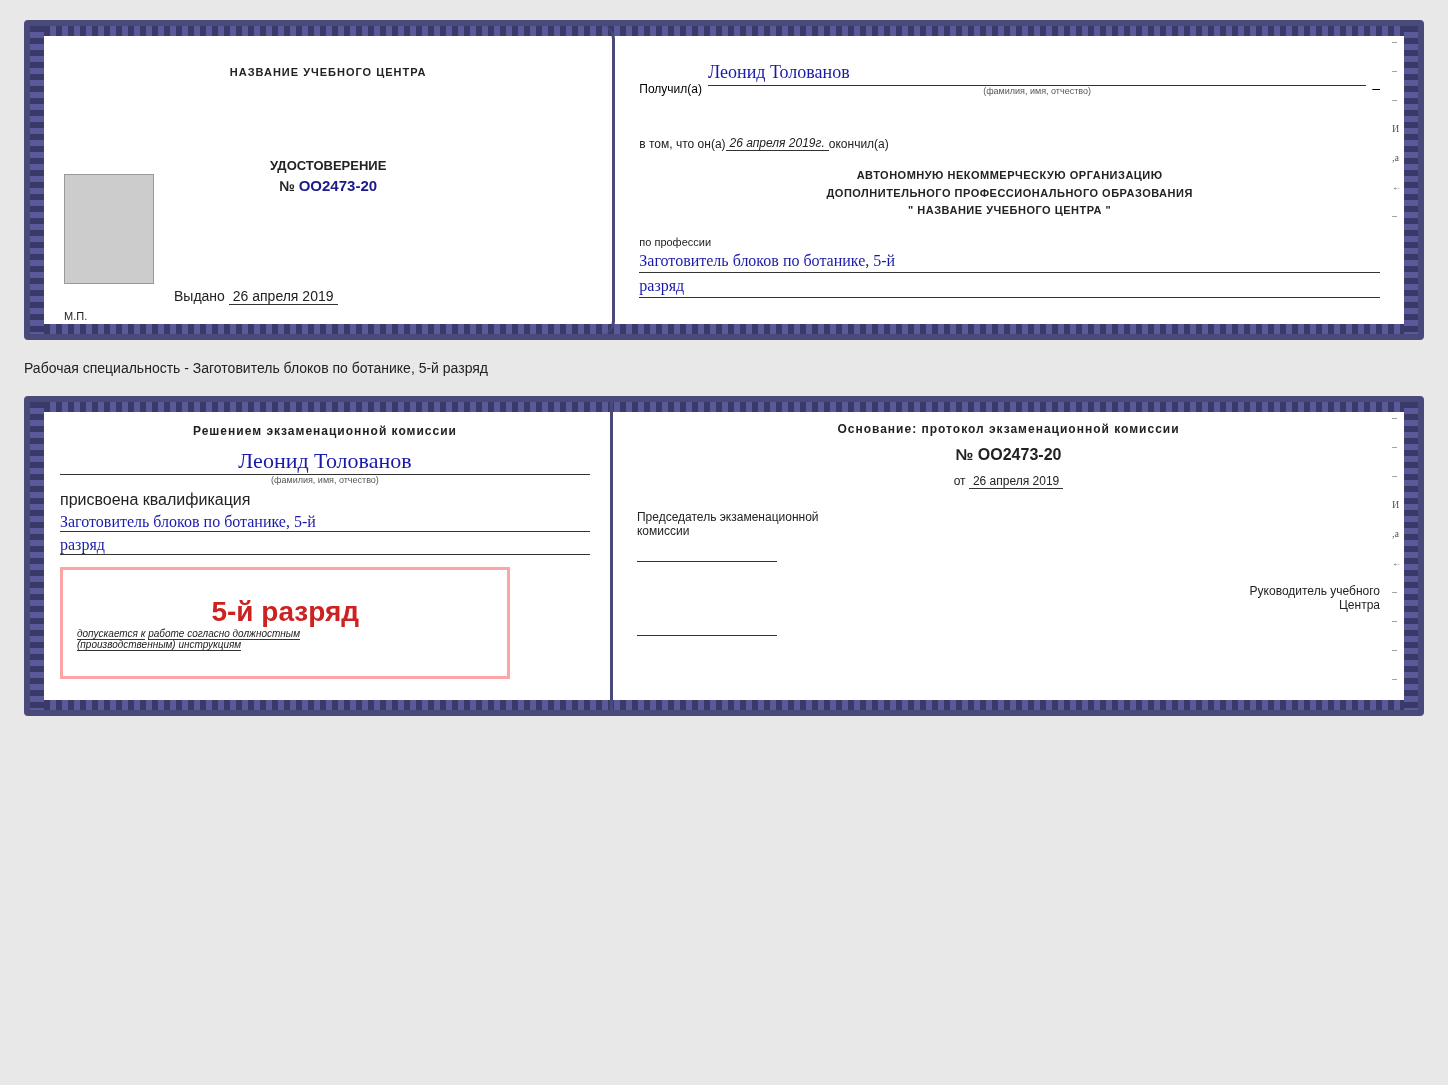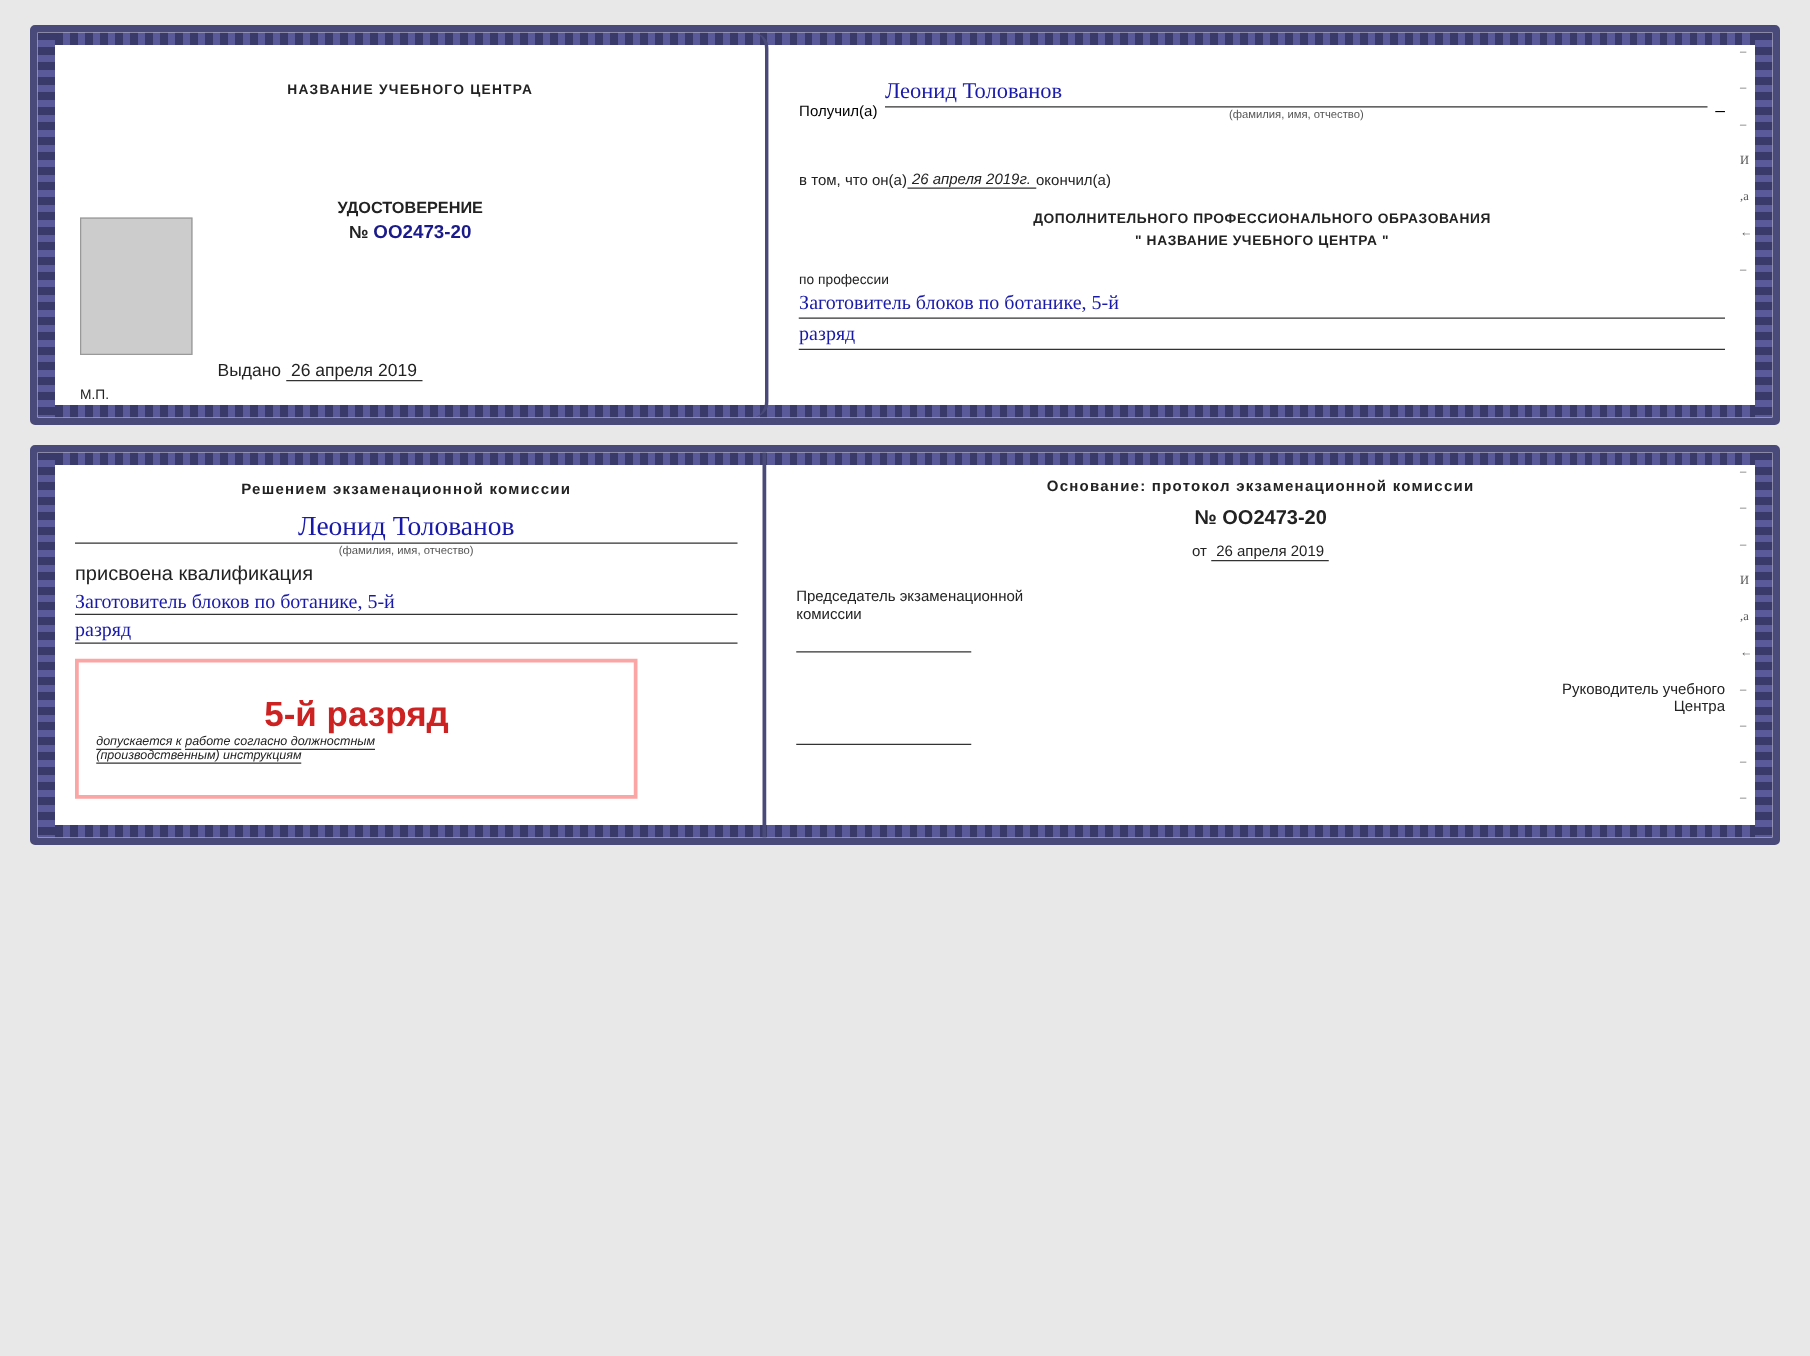--- a/index.html
+++ b/index.html
@@ -444,20 +444,21 @@
         <span style="font-size:14px;">–</span>
       </div>
 
       <div class="vtom-row">
         <span>в том, что он(а)</span>
         <span class="vtom-date">26 апреля 2019г.</span>
         <span>окончил(а)</span>
       </div>
 
       <div class="auto-block">
+        <div>АВТОНОМНУЮ НЕКОММЕРЧЕСКУЮ ОРГАНИЗАЦИЮ</div>
         <div>ДОПОЛНИТЕЛЬНОГО ПРОФЕССИОНАЛЬНОГО ОБРАЗОВАНИЯ</div>
         <div>" НАЗВАНИЕ УЧЕБНОГО ЦЕНТРА "</div>
       </div>
 
       <div>
         <div class="po-professii">по профессии</div>
         <span class="professiya-text">Заготовитель блоков по ботанике, 5-й</span>
         <span class="razryad-text">разряд</span>
       </div>
 
@@ -466,20 +467,21 @@
         <span>–</span>
         <span>–</span>
         <span>И</span>
         <span>,а</span>
         <span>←</span>
         <span>–</span>
       </div>
     </div>
   </div>
 
+  <div class="specialist-label">Рабочая специальность - Заготовитель блоков по ботанике, 5-й разряд</div>
 
   <div class="document-card">
     <div class="doc-top-strip"></div>
     <div class="doc-bottom-strip"></div>
 
     <div class="doc2-left" style="margin-left:10px;">
       <div class="resheniem-text">Решением экзаменационной комиссии</div>
 
       <div style="margin-top:8px; text-align:center;">
         <div class="person-name-large">Леонид Толованов</div>

